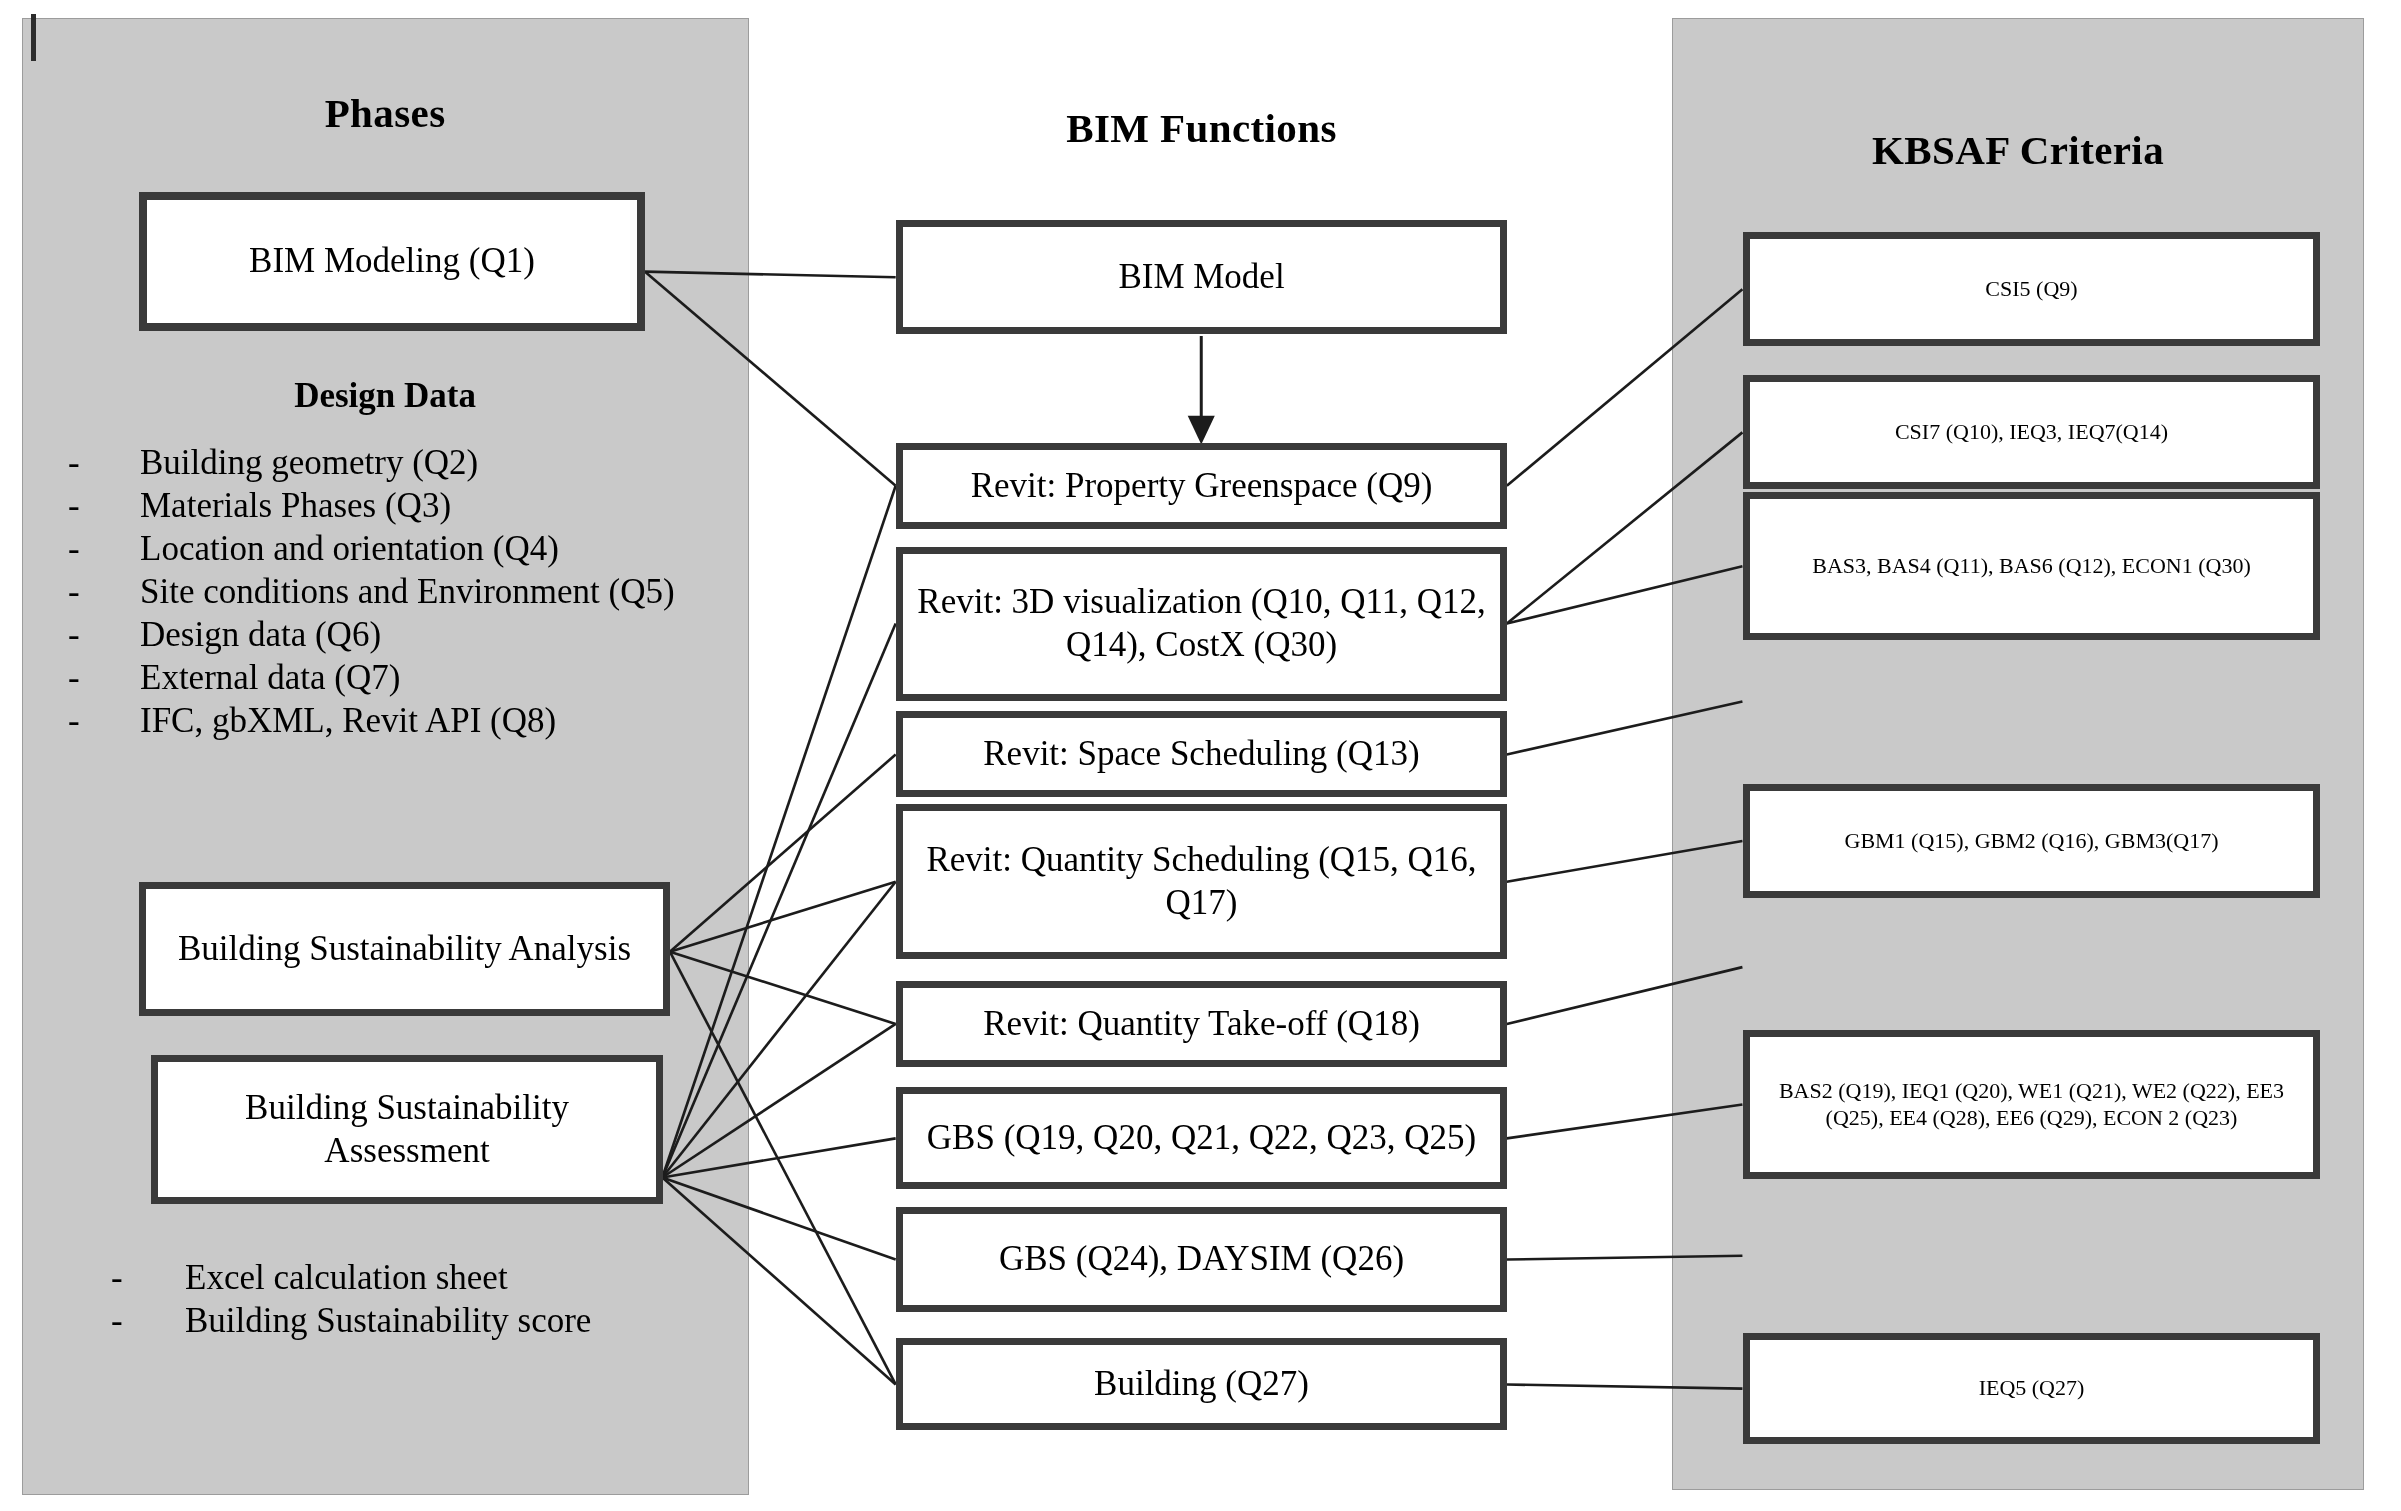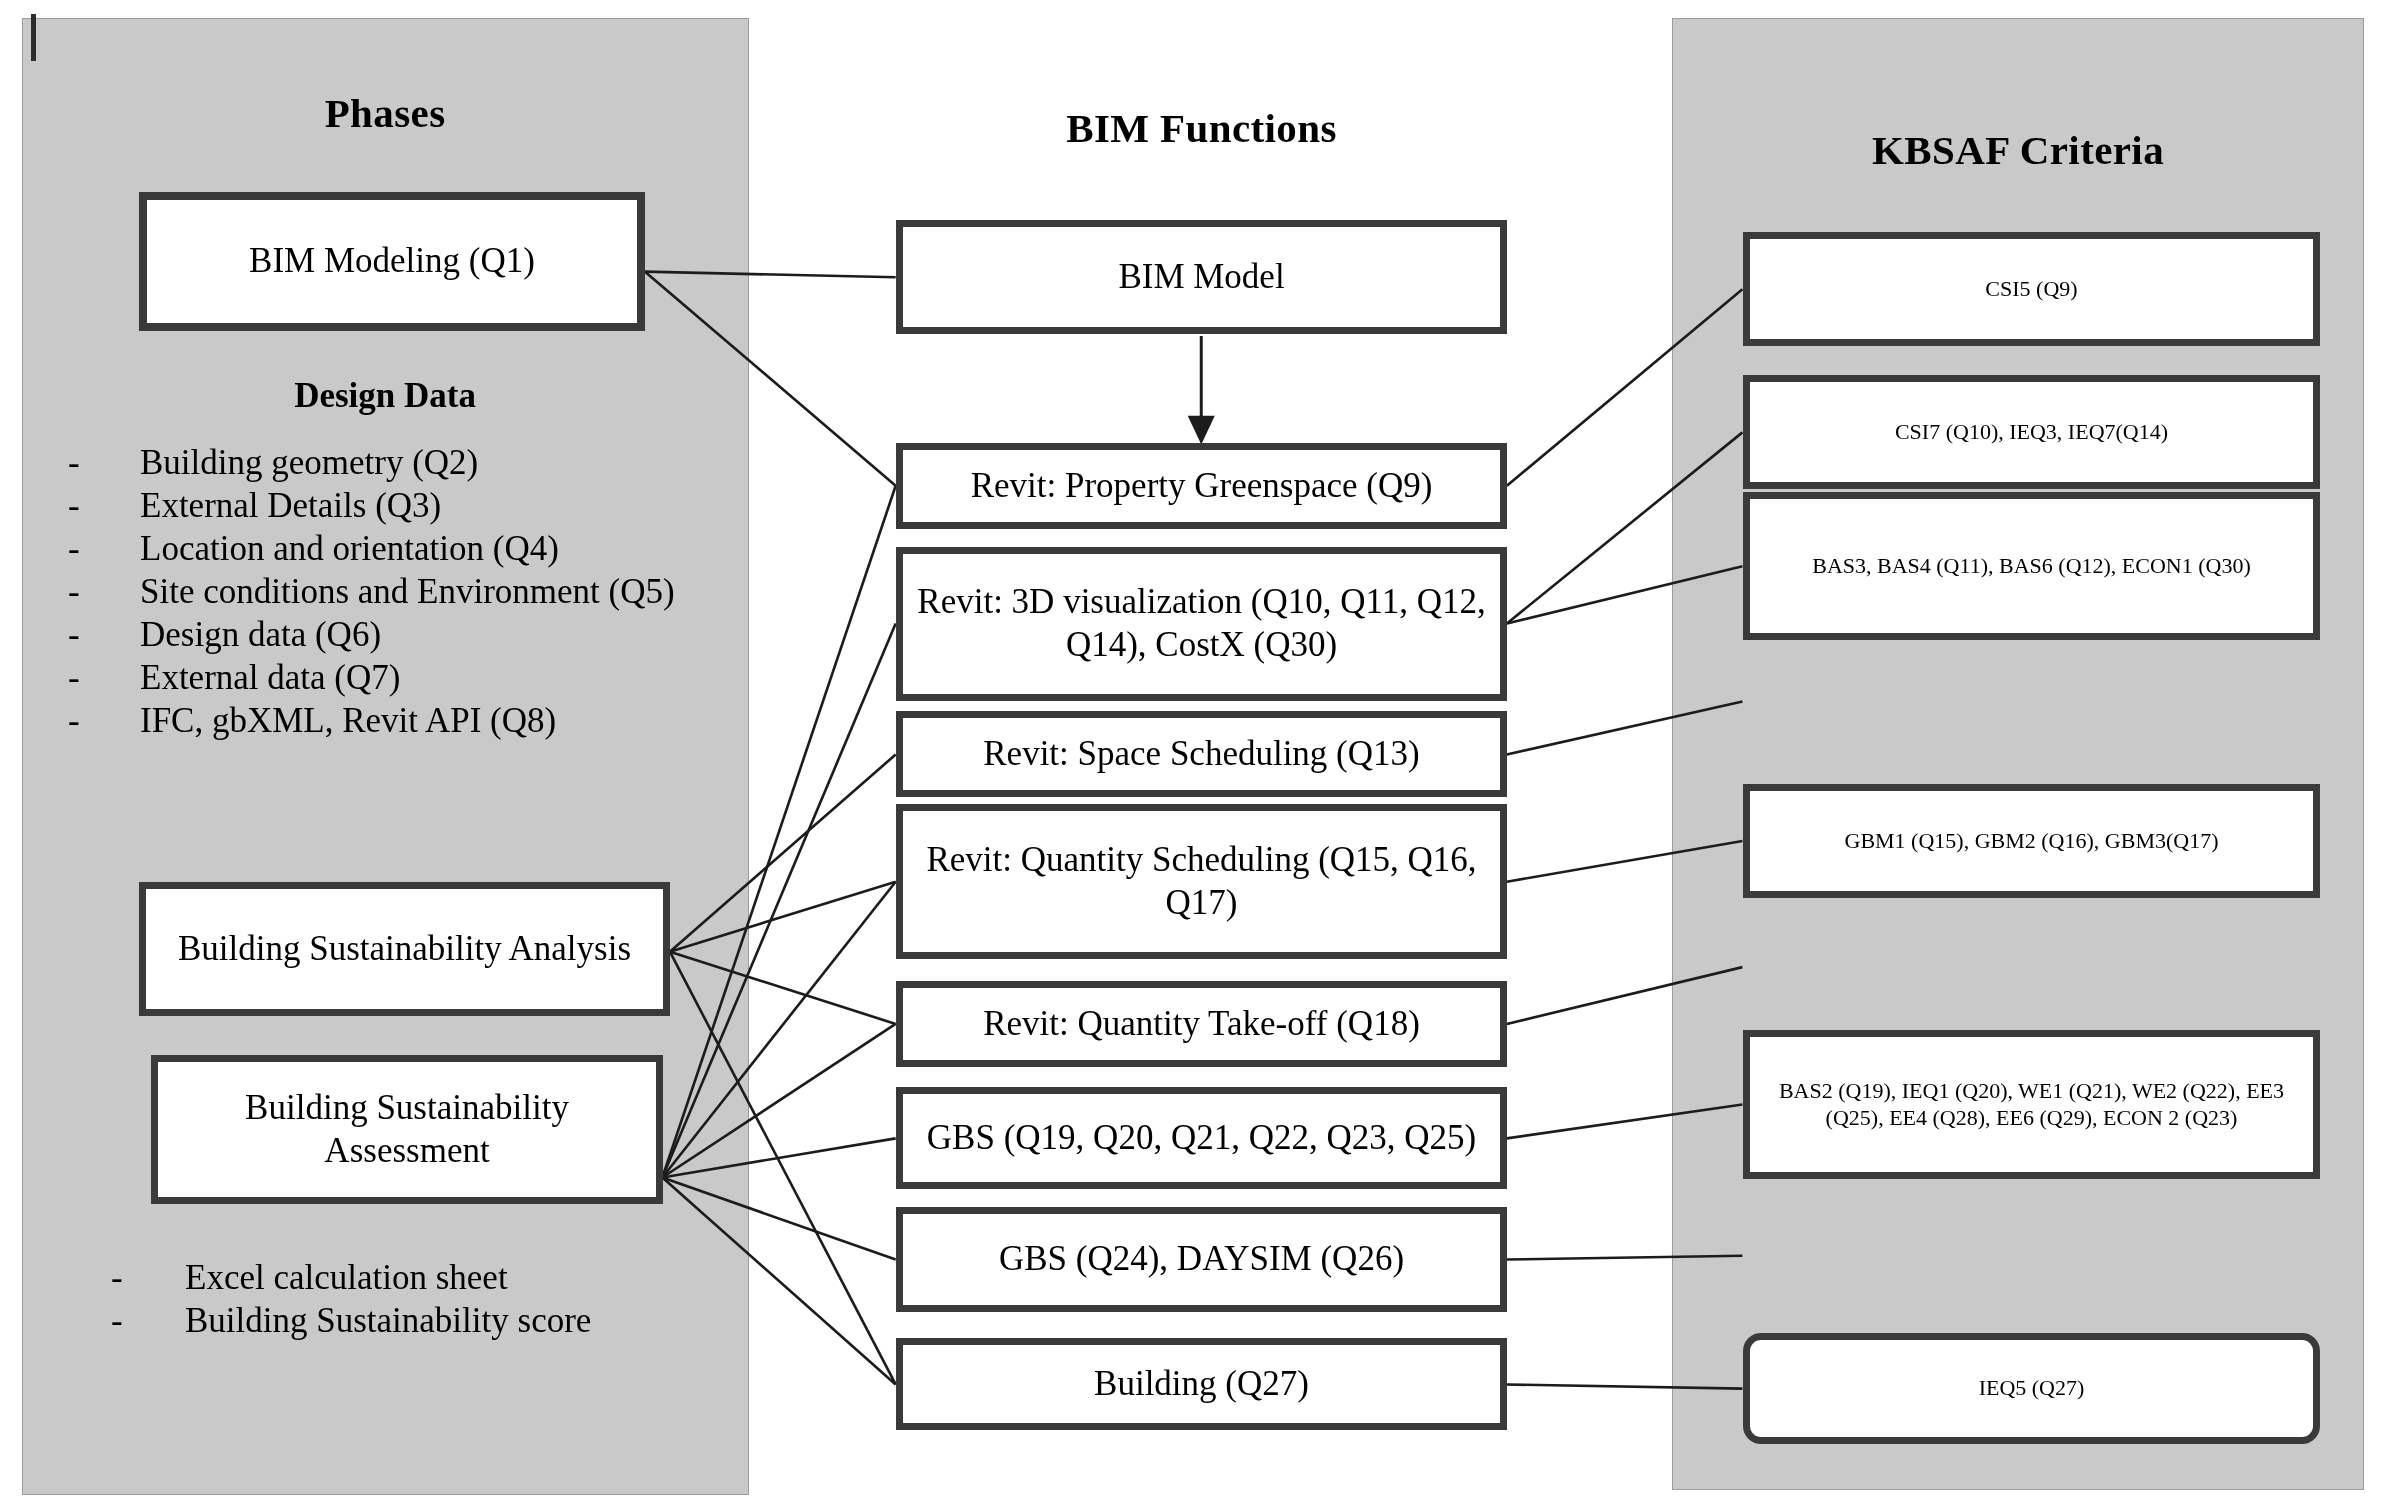--- a/index.html
+++ b/index.html
@@ -32,21 +32,21 @@
   
   .rightbox{left:1743px;width:577px;font-size:22px;}
   #right0{top:232px;height:114px;}
   #right1{top:375px;height:114px;}
   #right2{top:492px;height:148px;}
   #right3{top:646px;height:111px;}
   #right4{top:784px;height:114px;}
   #right5{top:923px;height:88px;}
   #right6{top:1030px;height:149px;padding:3px 6px;}
   #right7{top:1186px;height:139px;}
-  #right8{top:1333px;height:111px;border-radius:18px;}
+  #right8{top:1333px;height:111px;}
   
   #design-data-title{position:absolute;left:22.6px;top:376px;width:725px;text-align:center;font-weight:bold;font-size:35px;}
   .dash-list{position:absolute;font-size:35px;}
   #design-list{left:68px;top:441px;width:678px;}
   #output-list{left:111px;top:1256px;width:647px;}
   .dash-row{display:flex;height:43px;align-items:center;}
   .dash{width:72px;flex:0 0 72px;}
   #output-list .dash{width:74px;flex:0 0 74px;}
   .stray{position:absolute;left:31px;top:13.6px;width:5.3px;height:47px;background:#2c2c2c;}
   #wires{position:absolute;left:0;top:0;width:2401px;height:1512px;pointer-events:none;}
@@ -103,21 +103,21 @@
 
   <div id="design-data-title">Design Data</div>
 
   <div class="dash-list" id="design-list">
     <div class="dash-row">
         <span class="dash">-</span>
         <span>Building geometry (Q2)</span>
       </div>
     <div class="dash-row">
         <span class="dash">-</span>
-        <span>External Details (Q3)</span>
+        <span>Materials Phases (Q3)</span>
       </div>
     <div class="dash-row">
         <span class="dash">-</span>
         <span>Location and orientation (Q4)</span>
       </div>
     <div class="dash-row">
         <span class="dash">-</span>
         <span>Site conditions and Environment (Q5)</span>
       </div>
     <div class="dash-row">

